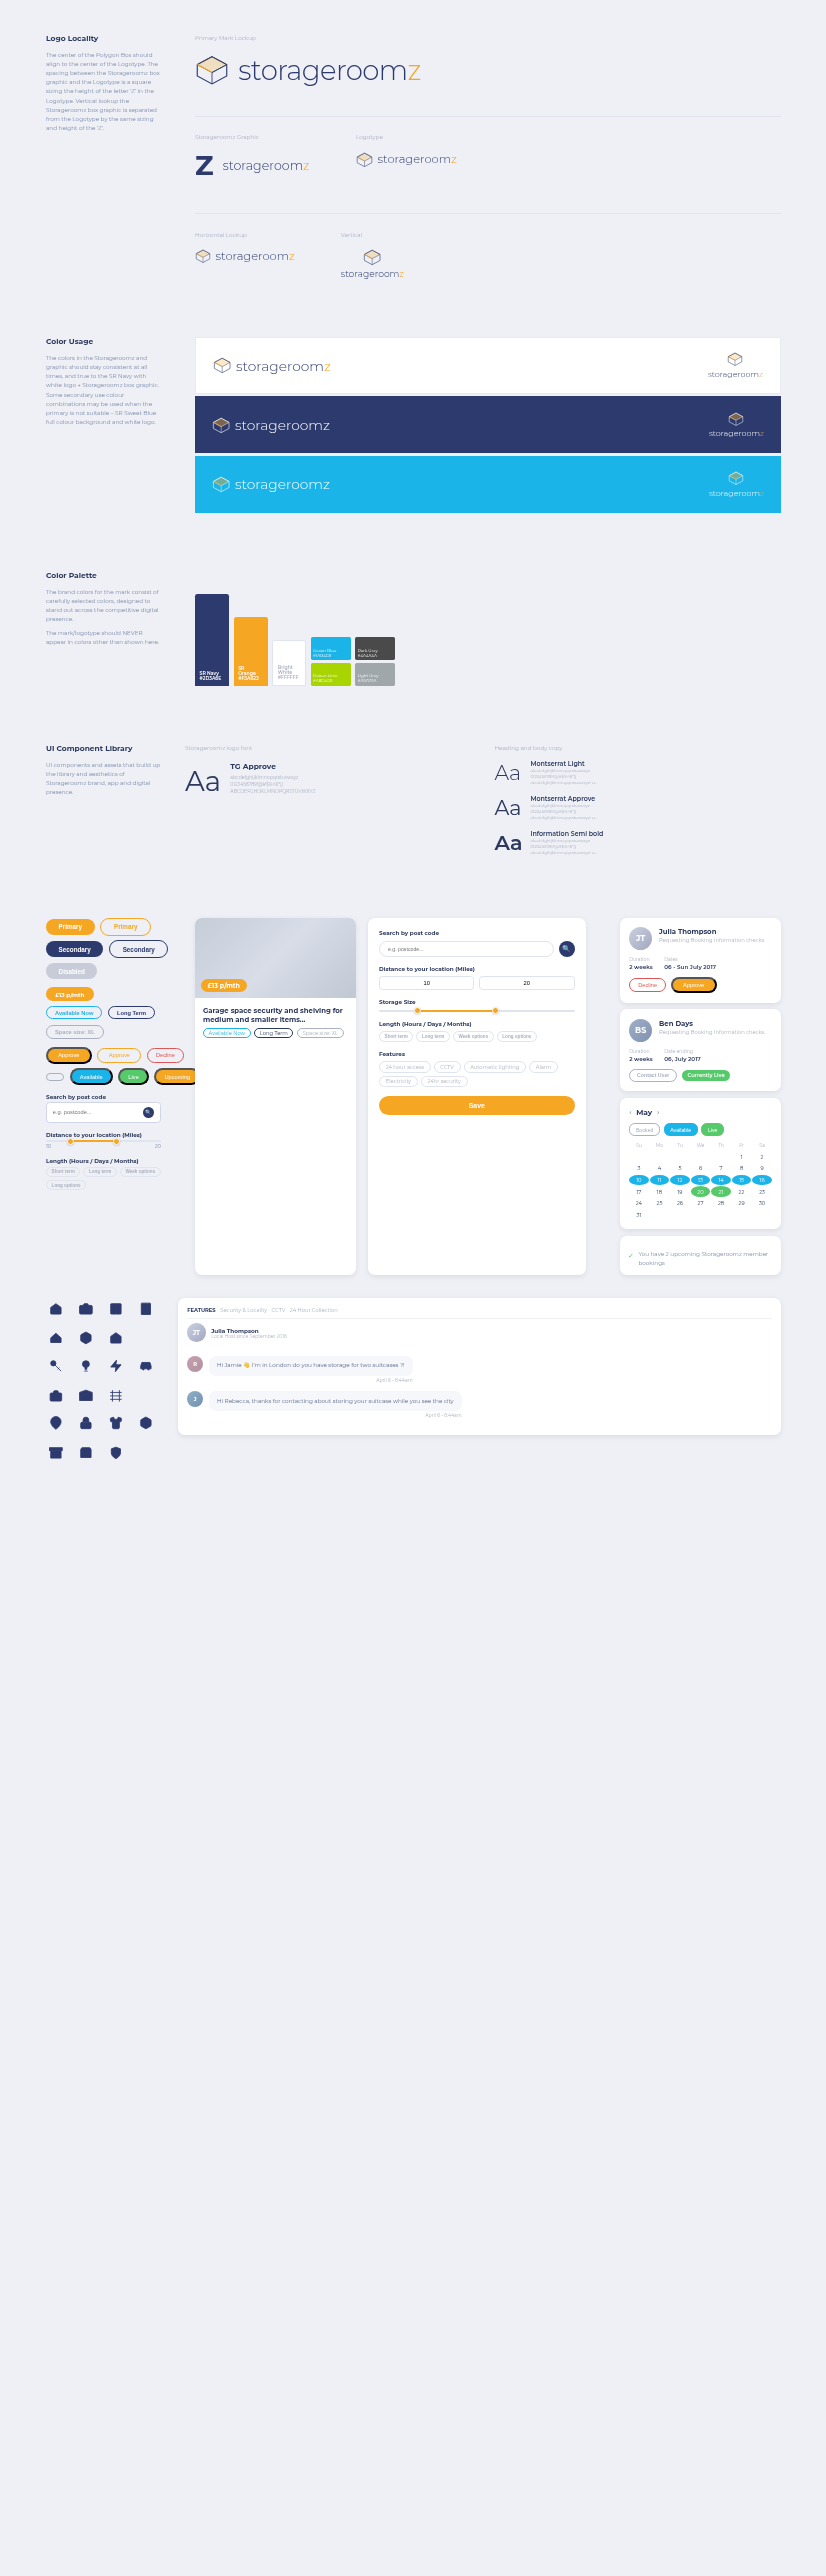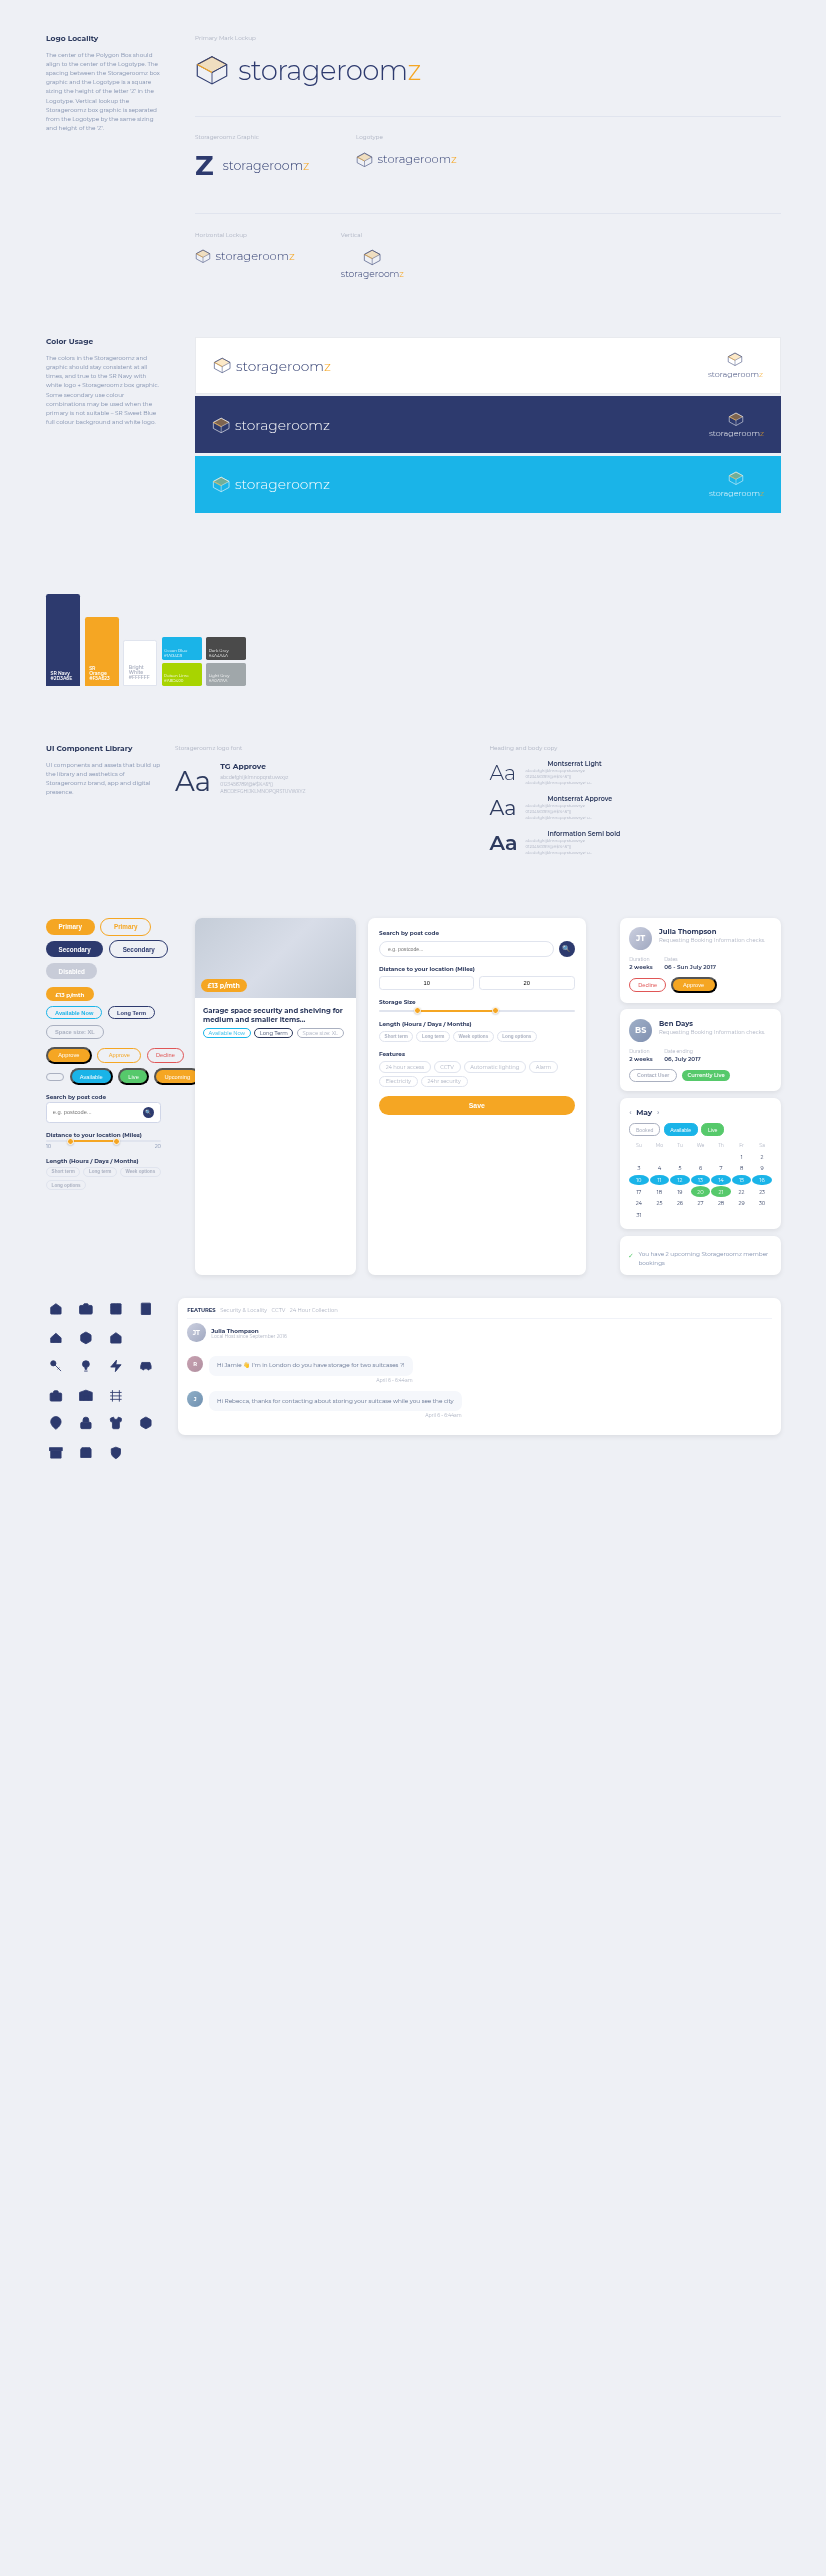--- a/index.html
+++ b/index.html
@@ -180,21 +180,21 @@
     .palette-bar-inner {
       width: 34px;
       border-radius: 2.3px 2.3px 0 0;
     }
 
     
     .section-ui-lib {
       background: #eef0f5;
       padding: 29px 46px;
       display: flex;
-      gap: 14px;
+      gap: 24px;
     }
     .section-ui-lib .left-text {
       width: 115px;
       flex-shrink: 0;
     }
     .section-ui-lib .left-text h3 {
       font-size: 7.5px;
       font-weight: 700;
       color: #2d3a5e;
       margin-bottom: 6.9px;
@@ -257,21 +257,20 @@
       min-width: 29px;
     }
     .heading-info {
       display: flex;
       flex-direction: column;
     }
     .heading-name {
       font-size: 6.3px;
       font-weight: 600;
       color: #2d3a5e;
-      margin-left: 22px;
     }
     .heading-sample {
       font-size: 4px;
       color: #aab0c0;
       line-height: 1.5;
     }
 
     
     .section-components {
       background: #eef0f5;
@@ -976,20 +975,25 @@
             <line x1="4" y1="18" x2="30" y2="32" stroke="#f5a623" stroke-width="2"></line>
           </svg>
           <span style="font-size:8px; font-weight:300; color:#ffffff;">storageroom<span style="color:#f5a623;">z</span></span>
         </div>
       </div>
     </div>
   </div>
 </div>
 
 <div class="section-palette">
+  <div class="left-text">
+    <h3>Color Palette</h3>
+    <p>The brand colors for the mark consist of carefully selected colors, designed to stand out across the competitive digital presence.</p>
+    <p style="margin-top:4.6px;">The mark/logotype should NEVER appear in colors other than shown here.</p>
+  </div>
   <div class="palette-right">
 
     <div class="palette-bar">
       <div class="palette-bar-inner" style="height:92px; background:#2d3a6e; display:flex; flex-direction:column; justify-content:flex-end; padding:4.6px;">
         <div style="font-size:4.6px; color:#fff; font-weight:600;">SR Navy<br>#2D3A6E</div>
       </div>
     </div>
     <div class="palette-bar">
       <div class="palette-bar-inner" style="height:69px; background:#f5a623; display:flex; flex-direction:column; justify-content:flex-end; padding:4.6px;">
         <div style="font-size:4.6px; color:#fff; font-weight:600;">SR Orange<br>#F5A623</div>

